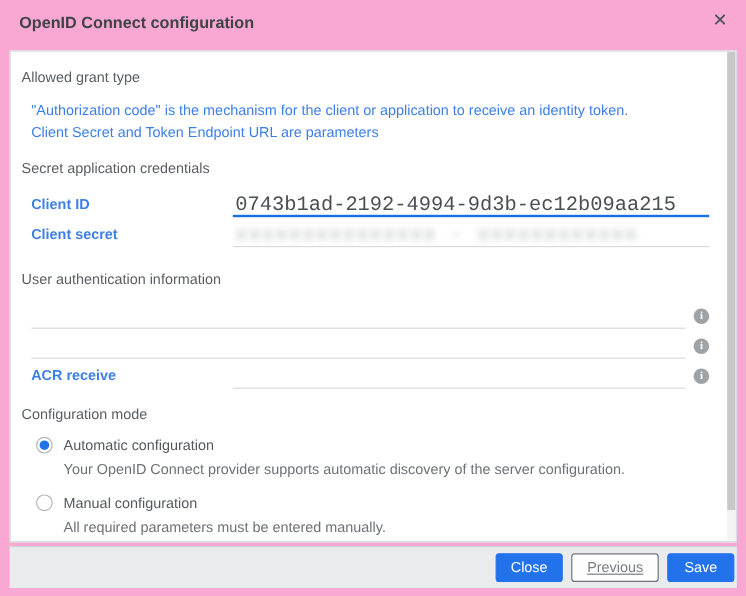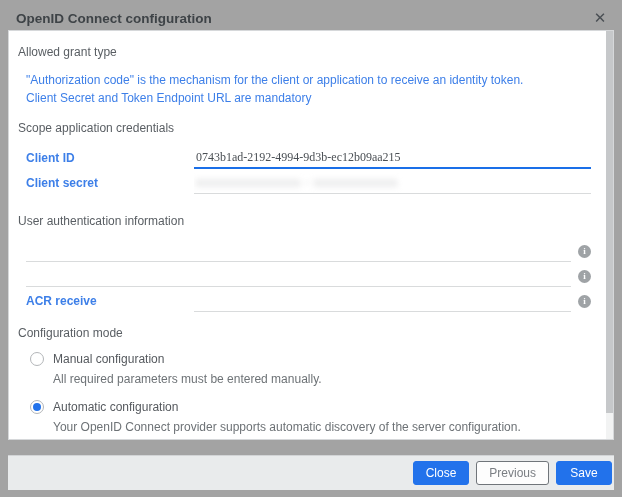--- a/index.html
+++ b/index.html
@@ -6,21 +6,21 @@
   html, body { background: #eef0f1; }
   body {
     font-family: "Liberation Sans", "DejaVu Sans", sans-serif;
     font-size: 12px;
     color: #4a4f54;
   }
   .dialog {
     position: relative;
     width: 622px;
     height: 497px;
-    background: #a3a3a3;
+    background: #f9a8d4;
     overflow: hidden;
   }
   
   .dialog-header {
     position: absolute;
     top: 0; left: 0; right: 0;
     height: 45px;
   }
   .dialog-title {
     position: absolute;
@@ -39,21 +39,21 @@
     color: #4a4f54;
     cursor: pointer;
     background: none;
     border: none;
     font-family: inherit;
   }
   
   .panel {
     position: absolute;
     left: 8px; right: 8px;
-    top: 30px;
+    top: 42px;
     height: 410px;
     background: #ffffff;
     border: 1px solid #d6d8da;
     overflow: hidden;
   }
   .panel-inner {
     padding: 14px 22px 0 9px;
   }
   
   .scrollbar-track {
@@ -93,22 +93,22 @@
     color: #3d7fe8;
     padding-bottom: 4px;
     cursor: pointer;
     font-weight: bold;
   }
   .field-input {
     flex: 1;
     border: none;
     border-bottom: 1px solid #d9dbdc;
     background: transparent;
-    font-family: Liberation Serif, serif;
-    font-size: 12px;
+    font-family: Liberation Mono, monospace;
+    font-size: 17px;
     color: #4a4f54;
     padding: 2px 2px 3px 2px;
     height: 21px;
     outline: none;
     min-width: 0;
     white-space: nowrap;
     overflow: hidden;
   }
   .field-input.focused { border-bottom: 2px solid #1a6fe8; padding-bottom: 2px; }
   .secret-blur {
@@ -185,43 +185,44 @@
   }
   .btn-primary {
     background: #2272eb;
     border: 1px solid #2272eb;
     color: #ffffff;
   }
   .btn-secondary {
     background: #fdfdfd;
     border: 1px solid #70757a;
     color: #7a7e83;
+    text-decoration: underline;
   }
 </style>
 </head>
 <body>
 
 <div class="dialog">
 
   <div class="dialog-header">
     <div class="dialog-title">OpenID Connect configuration</div>
     <button class="close-btn">✕</button>
   </div>
 
   <div class="panel">
     <div class="panel-inner">
 
       <div class="section">
         <div class="section-heading">Allowed grant type</div>
         <div class="info-text">"Authorization code" is the mechanism for the client or application to receive an identity token.</div>
-        <div class="info-text">Client Secret and Token Endpoint URL are mandatory</div>
+        <div class="info-text">Client Secret and Token Endpoint URL are parameters</div>
       </div>
 
       <div class="section">
-        <div class="section-heading">Scope application credentials</div>
+        <div class="section-heading">Secret application credentials</div>
 
         <div class="field-row">
           <label class="field-label">Client ID</label>
           <div class="field-input focused">0743b1ad-2192-4994-9d3b-ec12b09aa215</div>
         </div>
 
         <div class="field-row">
           <label class="field-label">Client secret</label>
           <div class="field-input"><span class="secret-blur">xxxxxxxxxxxxxxx - xxxxxxxxxxxx</span></div>
         </div>
@@ -242,36 +243,36 @@
 
         <div class="field-row">
           <label class="field-label">ACR receive</label>
           <div class="field-input"></div>
           <span class="info-icon">i</span>
         </div>
       </div>
 
       <div class="section" style="">
         <div class="section-heading">Configuration mode</div>
+
+        <div class="radio-option">
+          <div class="radio-line">
+            <span class="radio-circle checked"></span>
+            <span>Automatic configuration</span>
+          </div>
+          <div class="radio-desc">Your OpenID Connect provider supports automatic discovery of the server configuration.</div>
+        </div>
 
         <div class="radio-option">
           <div class="radio-line">
             <span class="radio-circle"></span>
             <span>Manual configuration</span>
           </div>
           <div class="radio-desc">All required parameters must be entered manually.</div>
         </div>
-
-        <div class="radio-option">
-          <div class="radio-line">
-            <span class="radio-circle checked"></span>
-            <span>Automatic configuration</span>
-          </div>
-          <div class="radio-desc">Your OpenID Connect provider supports automatic discovery of the server configuration.</div>
-        </div>
       </div>
 
     </div>
 
     <div class="scrollbar-track">
       <div class="scrollbar-thumb"></div>
     </div>
   </div>
 
   <div class="footer-bar">

